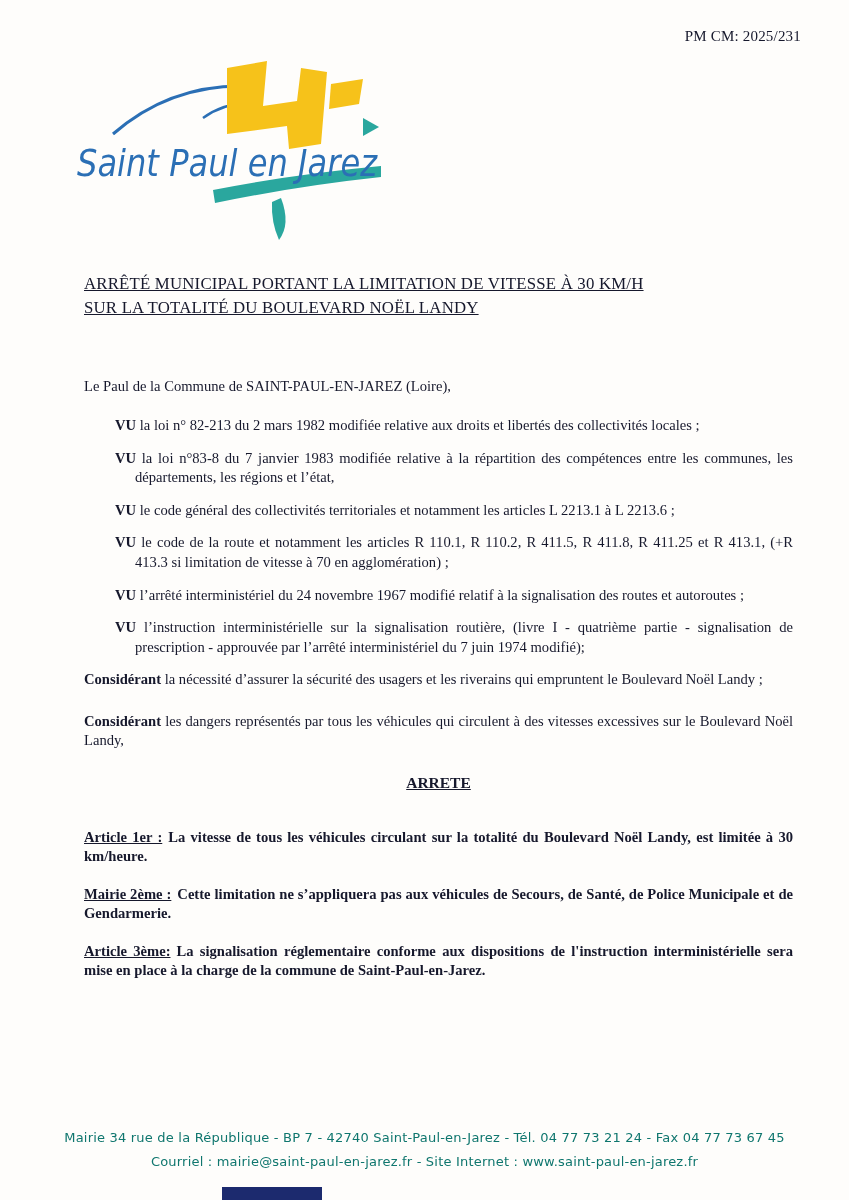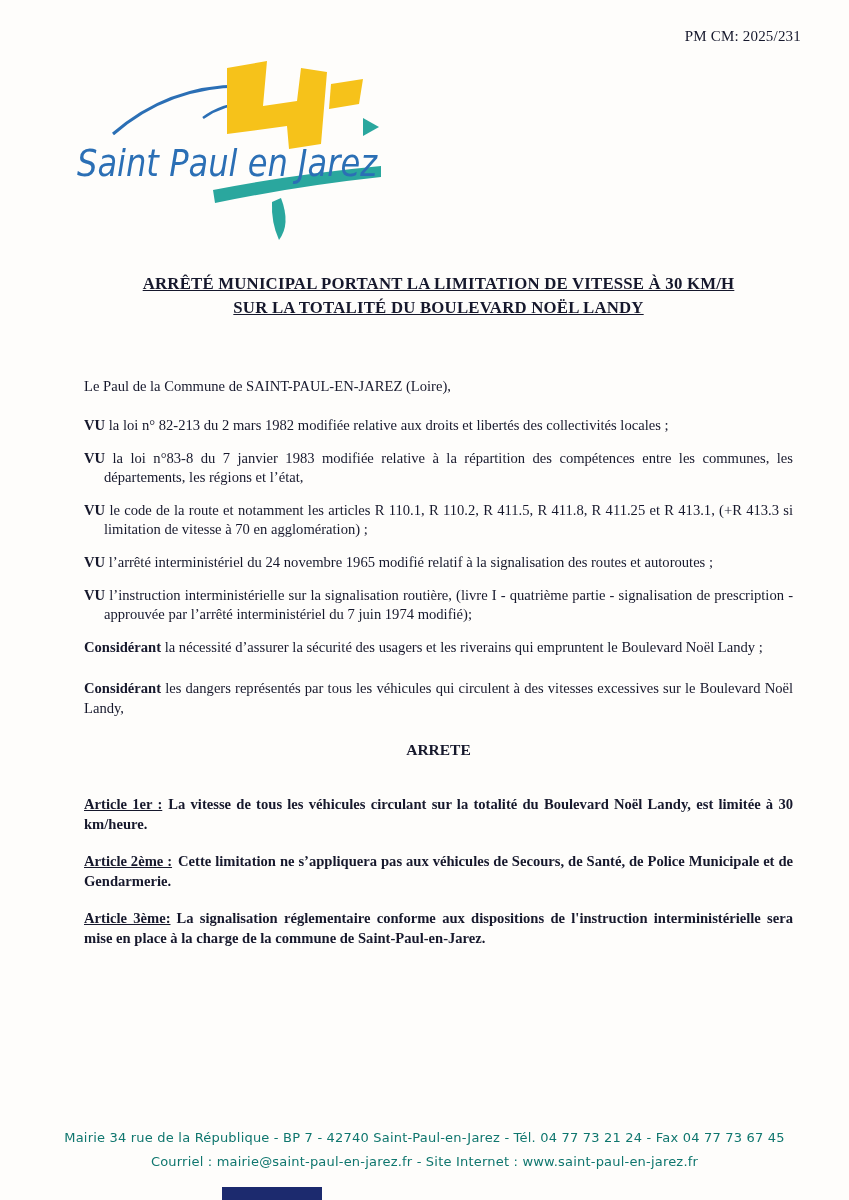--- a/index.html
+++ b/index.html
@@ -16,30 +16,30 @@
   }
   .ref {
     position:absolute; top:28px; right:48px;
     font-size:15px; letter-spacing:.2px;
   }
   .logo-wrap { position:absolute; top:56px; left:34px; width:310px; height:190px;margin-left:41px; }
   .content {
     position:absolute; top:272px; left:84px; right:56px;
     font-size:14.6px; line-height:1.34;
   }
-  .title { text-align:center; font-weight:bold; font-size:16.8px; letter-spacing:.2px; line-height:1.45; }
+  .title { text-align:left; font-weight:normal; font-size:16.8px; letter-spacing:.2px; line-height:1.45; }
   .title .tline { text-decoration:underline; }
   .intro { margin:56px 0 20px; }
   p { margin:0; }
   .para { text-align:justify; margin-bottom:13px; }
-  .para-vu { padding-left:20px; text-indent:-20px; }
+  .para-vu { padding-left:20px; text-indent:-20px;margin-left:31px; }
   .para-cons { margin-top:10px; margin-bottom:22px; }
   .lead { font-weight:bold; }
   .arrete { text-align:center; font-weight:bold; font-size:15.5px; margin:2px 0 34px; }
-  .arrete .aline { }
+  .arrete .aline { text-decoration:underline; }
   .article { font-weight:bold; text-align:justify; margin-bottom:18px; }
   .article .alabel { text-decoration:underline; }
   .article .atext { margin-left:6px; }
   .footer {
     position:absolute; left:0; right:0; bottom:26px;
     text-align:center;
     font-family:"DejaVu Sans", sans-serif;
     font-size:13px; line-height:1.85;
     color:#0f766e; letter-spacing:.2px;
   }
@@ -78,33 +78,34 @@
 
     <div class="title">
       <span class="tline">ARRÊTÉ MUNICIPAL PORTANT LA LIMITATION DE VITESSE À 30 KM/H</span><br>
       <span class="tline">SUR LA TOTALITÉ DU BOULEVARD NOËL LANDY</span>
     </div>
 
     <p class="intro">Le Paul de la Commune de SAINT-PAUL-EN-JAREZ (Loire),</p>
 
     <p class="para para-vu"><span class="lead">VU</span> <span>la loi n° 82-213 du 2 mars 1982 modifiée relative aux droits et libertés des collectivités locales ;</span></p>
     <p class="para para-vu"><span class="lead">VU</span> <span>la loi n°83-8 du 7 janvier 1983 modifiée relative à la répartition des compétences entre les communes, les départements, les régions et l’état,</span></p>
+    <p class="para para-vu"><span class="lead">VU</span> <span>le code général des collectivités territoriales et notamment les articles L 2213.1 à L 2213.6 ;</span></p>
     <p class="para para-vu"><span class="lead">VU</span> <span>le code de la route et notamment les articles R 110.1, R 110.2, R 411.5, R 411.8, R 411.25 et R 413.1, (+R 413.3 si limitation de vitesse à 70 en agglomération) ;</span></p>
-    <p class="para para-vu"><span class="lead">VU</span> <span>l’arrêté interministériel du 24 novembre 1965 modifié relatif à la signalisation des routes et autoroutes ;</span></p>
+    <p class="para para-vu"><span class="lead">VU</span> <span>l’arrêté interministériel du 24 novembre 1967 modifié relatif à la signalisation des routes et autoroutes ;</span></p>
     <p class="para para-vu"><span class="lead">VU</span> <span>l’instruction interministérielle sur la signalisation routière, (livre I - quatrième partie - signalisation de prescription - approuvée par l’arrêté interministériel du 7 juin 1974 modifié);</span></p>
 
     <p class="para para-cons"><span class="lead">Considérant</span> <span>la nécessité d’assurer la sécurité des usagers et les riverains qui empruntent le Boulevard Noël Landy ;</span></p>
     <p class="para para-cons"><span class="lead">Considérant</span> <span>les dangers représentés par tous les véhicules qui circulent à des vitesses excessives sur le Boulevard Noël Landy,</span></p>
 
     <div class="arrete">
       <span class="aline">ARRETE</span>
     </div>
 
     <p class="article"><span class="alabel">Article  1er :</span><span class="atext">La vitesse de tous les véhicules circulant sur la totalité du Boulevard Noël Landy, est limitée à 30 km/heure.</span></p>
-    <p class="article"><span class="alabel">Article  2ème :</span><span class="atext">Cette limitation ne s’appliquera pas aux véhicules de Secours, de Santé, de Police Municipale et de Gendarmerie.</span></p>
+    <p class="article"><span class="alabel">Mairie  2ème :</span><span class="atext">Cette limitation ne s’appliquera pas aux véhicules de Secours, de Santé, de Police Municipale et de Gendarmerie.</span></p>
     <p class="article"><span class="alabel">Article 3ème:</span><span class="atext">La signalisation réglementaire conforme aux dispositions de l'instruction interministérielle sera mise en place à la charge de la commune de Saint-Paul-en-Jarez.</span><br></p>
 
   </div>
 
   <div class="footer">
     <div>Mairie 34 rue de la République - BP 7 - 42740 Saint-Paul-en-Jarez - Tél. 04 77 73 21 24 - Fax 04 77 73 67 45</div>
     <div>Courriel : mairie@saint-paul-en-jarez.fr - Site Internet : www.saint-paul-en-jarez.fr</div>
   </div>
 
   <div class="scan-bar"></div>

